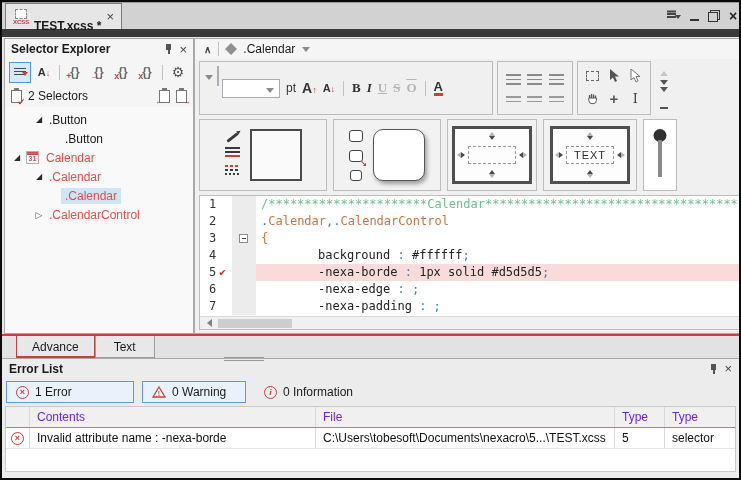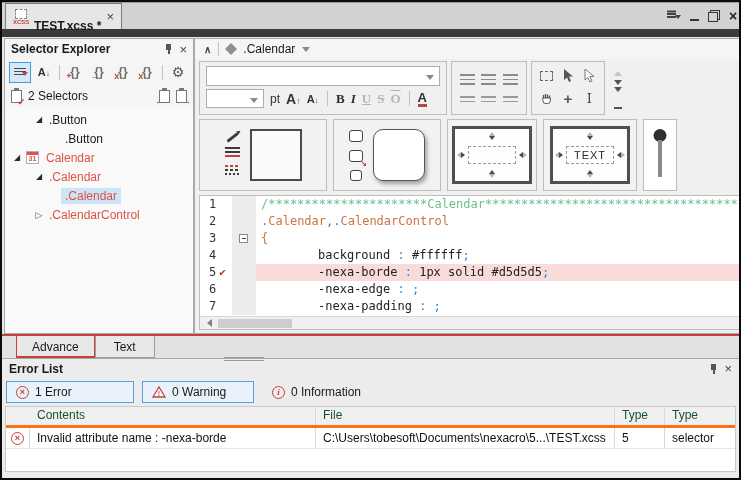--- a/index.html
+++ b/index.html
@@ -81,21 +81,21 @@
 
   
   .rp-hdr { height:20px; display:flex; align-items:center; gap:7px; padding:0 9px; background:#f5f5f5; }
   .chev-up { font-size:10px; color:#444; font-weight:bold; }
   .hdr-sep { width:1px; height:14px; background:#c2c2c2; }
   .diamond { width:10px; height:10px; background:#8f8f8f; transform:rotate(45deg) scale(.85); }
   .dd-caret { width:0; height:0; border:4px solid transparent; border-top:5px solid #8a8a8a; margin-top:5px; }
 
   .rp-toolbar { display:flex; gap:4px; padding:2px 4px; height:58px; }
   .grp { border:1px solid #bdbdbd; background:#f0f0f0; }
-  .font-grp { width:248px; display:flex; flex-direction:column; gap:3px; padding:4px 6px; }
+  .font-grp { width:294px; display:flex; flex-direction:row; gap:3px; padding:4px 17px; }
   .combo { height:20px; background:#fff; border:1px solid #abadb3; position:relative; cursor:pointer; }
   .combo::after { content:""; position:absolute; right:5px; top:8px; border:4px solid transparent; border-top:5px solid #8a8a8a; }
   .font-row2 { display:flex; align-items:center; gap:6px; }
   .combo.small { width:58px; height:19px; }
   .unit { color:#333; }
   .fsize { font-weight:bold; color:#333; cursor:pointer; }
   .fsize .arr { color:#c4423b; font-size:9px; font-weight:bold; }
   .fsize.big { font-size:14px; } .fsize.smll { font-size:11px; }
   .fbtn { font-weight:bold; font-size:13px; color:#2f2f2f; cursor:pointer; font-family:"Liberation Serif",serif; }
   .fbtn.it { font-style:italic; }
@@ -182,27 +182,27 @@
   .btab { min-width:60px; padding:0 15px; display:flex; align-items:center; justify-content:center; background:#e8e8e8; cursor:pointer; }
   .btab.active { border:1px solid #c4423b; border-top:none; box-shadow:inset 0 -1px 0 #c4423b;text-align:right; }
   .btab.inactive { border:1px solid #9d9d9d; border-top:none; }
 
   
   .errorpanel { height:120px; background:#ececec; border-top:1px solid #a9a9a9; position:relative; display:flex; flex-direction:column; }
   .grip { position:absolute; top:-2px; left:222px; width:40px; height:4px; border-top:1.5px solid #9a9a9a; border-bottom:1.5px solid #9a9a9a; cursor:row-resize; }
   .ep-hdr { height:19px; display:flex; align-items:center; gap:6px; padding:0 7px; }
   .ep-btns { height:28px; display:flex; align-items:center; gap:8px; padding:0 4px; }
   .ebtn { height:22px; display:flex; align-items:center; gap:6px; padding:0 9px; border:1px solid #569de5; background:#e9f2fb; cursor:pointer; }
-  .ebtn.w1 { width:128px; } .ebtn.w2 { width:112px; }
+  .ebtn.w1 { width:128px; } .ebtn.w2 { width:104px; }
   .ebtn.plain { border-color:transparent; background:transparent; }
   .ic-errc { width:13px; height:13px; border:1.5px solid #c4423b; border-radius:50%; color:#c4423b; font-size:9px; font-weight:bold; line-height:10px; text-align:center; }
   .ic-infoc { width:13px; height:13px; border:1.5px solid #c4423b; border-radius:50%; color:#c4423b; font-size:9px; font-weight:bold; font-style:italic; line-height:10px; text-align:center; font-family:"Liberation Serif",serif; }
   .ep-table { flex:1; margin:0 3px 6px; border:1px solid #c9c9c9; background:#fff; display:flex; flex-direction:column; overflow:hidden; }
   .t-hdr, .t-row { display:flex; height:21px; line-height:20px; }
-  .t-hdr { background:#f0f0f0; color:#14532d; border-bottom:3px solid #f97316;align-items:flex-end; }
+  .t-hdr { background:#f0f0f0; color:#6d28d9; border-bottom:1px solid #f97316; }
   .t-row { border-bottom:1px solid #e6e6e6; color:#111; }
   .c0 { width:24px; display:flex; align-items:center; justify-content:center; border-right:1px solid #d9d9d9; }
   .c1 { width:286px; padding:0 7px; border-right:1px solid #d9d9d9; overflow:hidden; white-space:nowrap; }
   .c2 { flex:1; padding:0 7px; border-right:1px solid #d9d9d9; overflow:hidden; white-space:nowrap; }
   .c3 { width:50px; padding:0 7px; border-right:1px solid #d9d9d9; }
   .c4 { width:70px; padding:0 7px; }
   .t-fill { flex:1; background:#fff; }
 </style>
 </head>
 <body>

